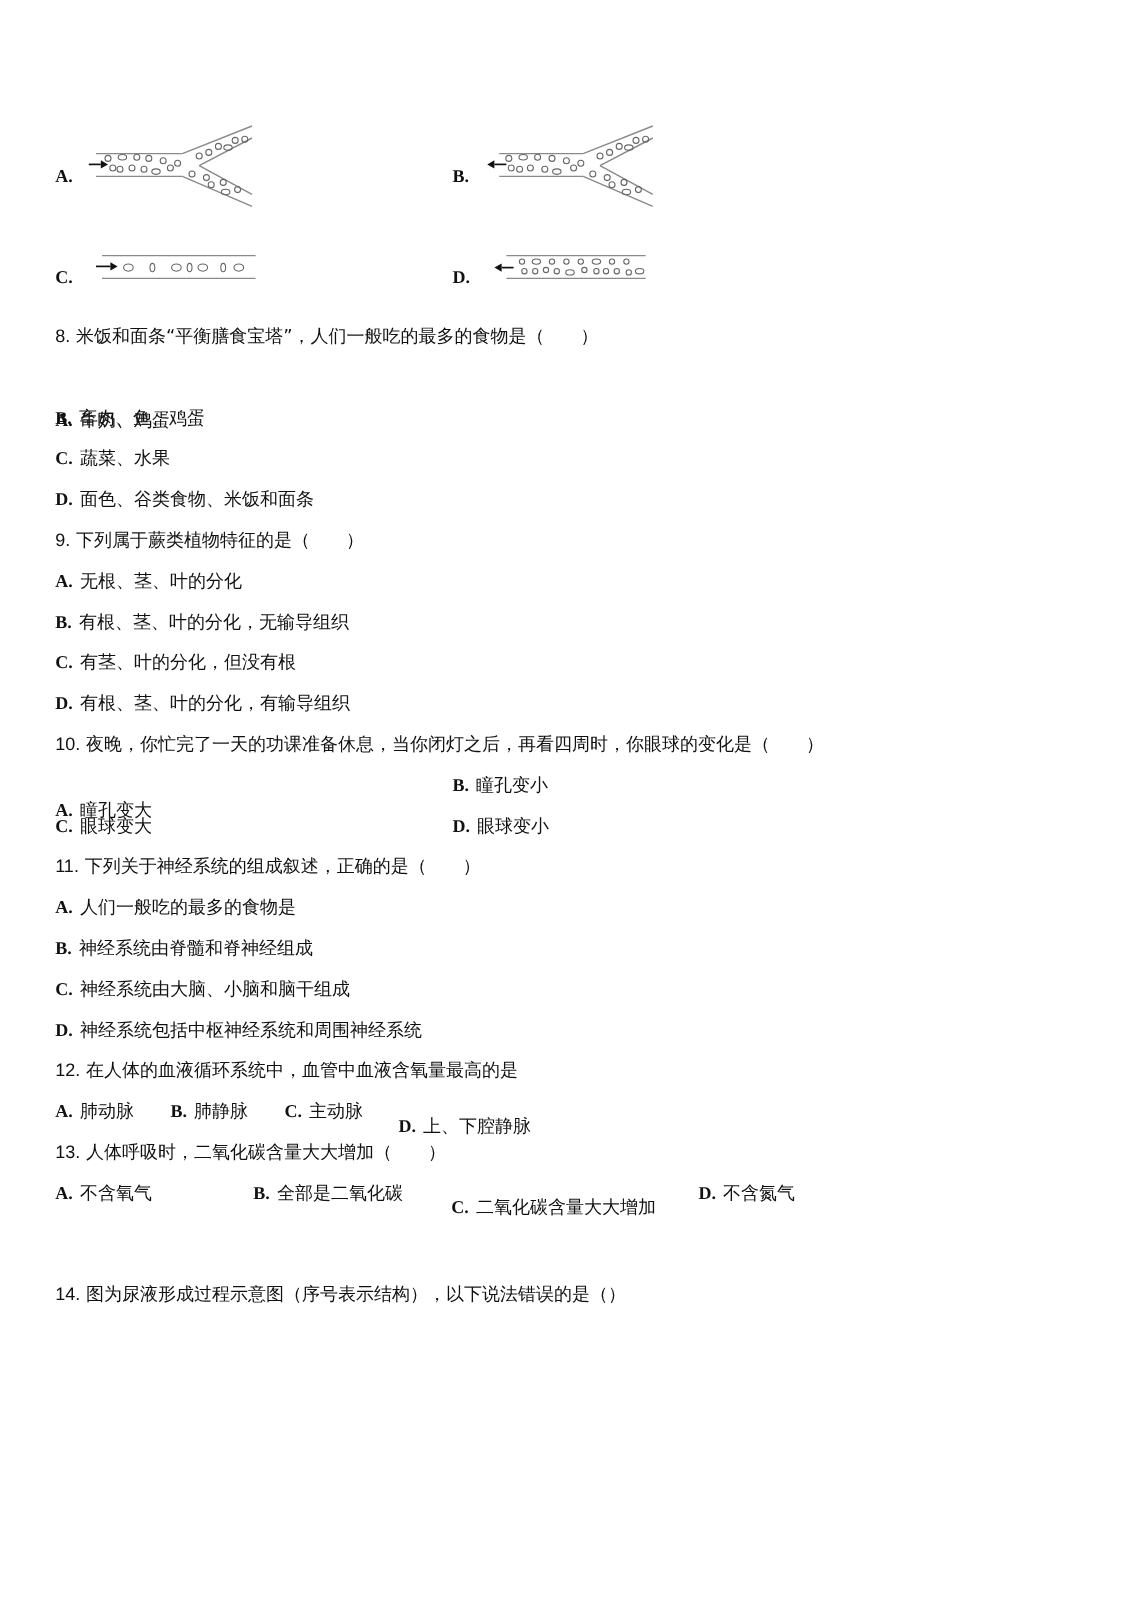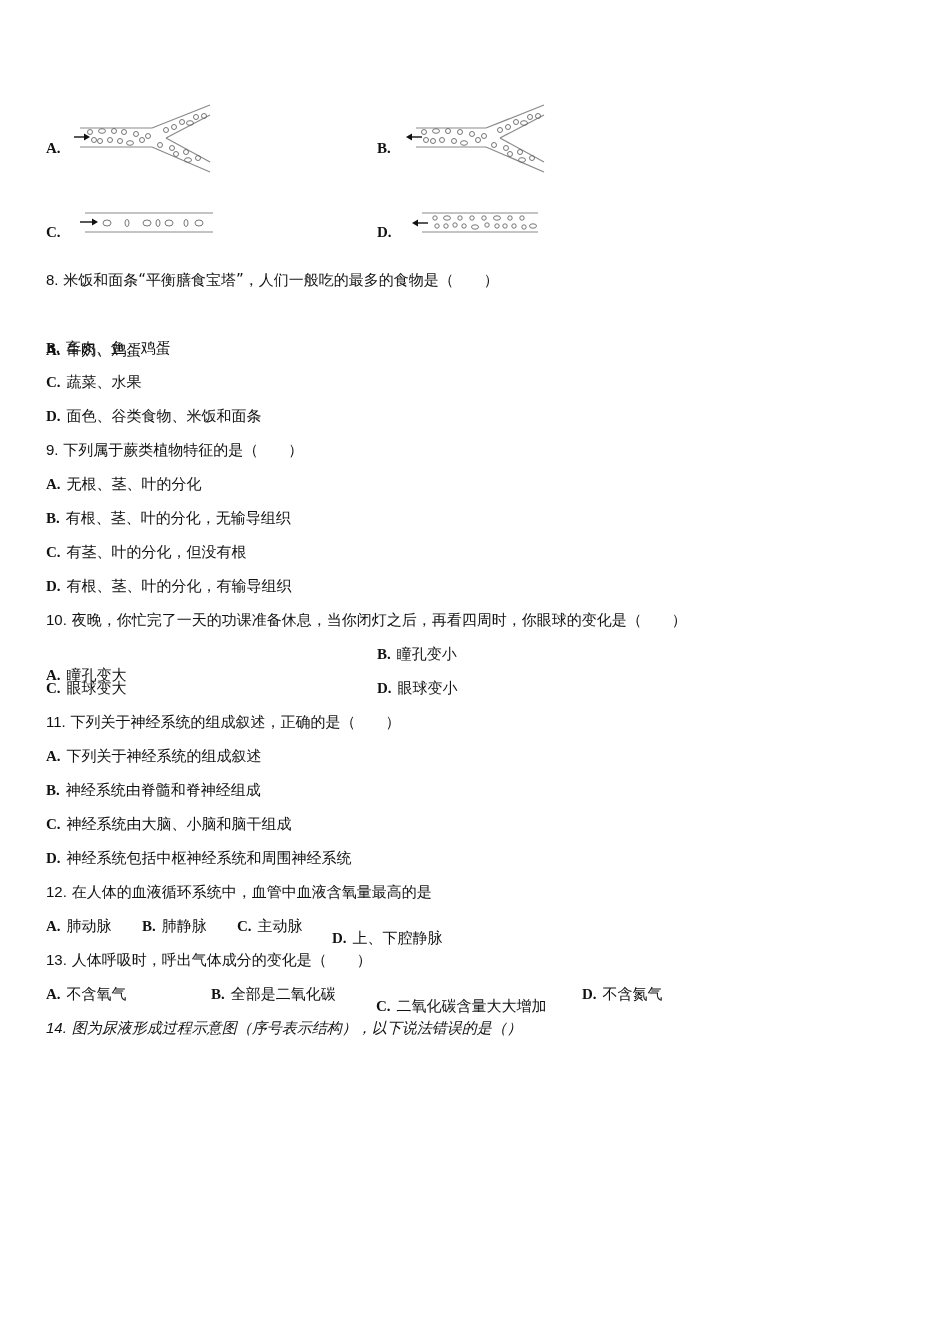--- a/index.html
+++ b/index.html
@@ -224,21 +224,21 @@
 </div>
 <div class="opt" style="left:377px;top:678px;">
   <span class="opt-letter">D.</span><span>眼球变小</span>
 </div>
 
 <div class="line" style="top:712px;">
   <span class="qnum">11.</span>
   <span>下列关于神经系统的组成叙述，正确的是（　　）</span>
 </div>
 <div class="line" style="top:746px;">
-  <span class="opt-letter">A.</span><span>下列关于神经系统的组成叙述</span>
+  <span class="opt-letter">A.</span><span>人们一般吃的最多的食物是</span>
 </div>
 <div class="line" style="top:780px;">
   <span class="opt-letter">B.</span><span>神经系统由脊髓和脊神经组成</span>
 </div>
 <div class="line" style="top:814px;">
   <span class="opt-letter">C.</span><span>神经系统由大脑、小脑和脑干组成</span>
 </div>
 <div class="line" style="top:848px;">
   <span class="opt-letter">D.</span><span>神经系统包括中枢神经系统和周围神经系统</span>
 </div>
@@ -255,31 +255,31 @@
 </div>
 <div class="opt" style="left:237px;top:916px;">
   <span class="opt-letter">C.</span><span>主动脉</span>
 </div>
 <div class="opt" style="left:332px;top:884px;margin-top:44px;">
   <span class="opt-letter">D.</span><span>上、下腔静脉</span>
 </div>
 
 <div class="line" style="top:950px;">
   <span class="qnum">13.</span>
-  <span>人体呼吸时，呼出气体成分的变化是（　　）</span>
+  <span>人体呼吸时，二氧化碳含量大大增加（　　）</span>
 </div>
 <div class="opt" style="left:46px;top:984px;">
   <span class="opt-letter">A.</span><span>不含氧气</span>
 </div>
 <div class="opt" style="left:211px;top:984px;">
   <span class="opt-letter">B.</span><span>全部是二氧化碳</span>
 </div>
 <div class="opt" style="left:376px;top:984px;margin-top:12px;">
   <span class="opt-letter">C.</span><span>二氧化碳含量大大增加</span>
 </div>
 <div class="opt" style="left:582px;top:984px;">
   <span class="opt-letter">D.</span><span>不含氮气</span>
 </div>
 
-<div class="line" style="top:1018px;font-style:italic;">
+<div class="line" style="top:1068px;">
   <span class="qnum">14.</span>
   <span>图为尿液形成过程示意图（序号表示结构），以下说法错误的是（）</span>
 </div>
 
 </body></html>

